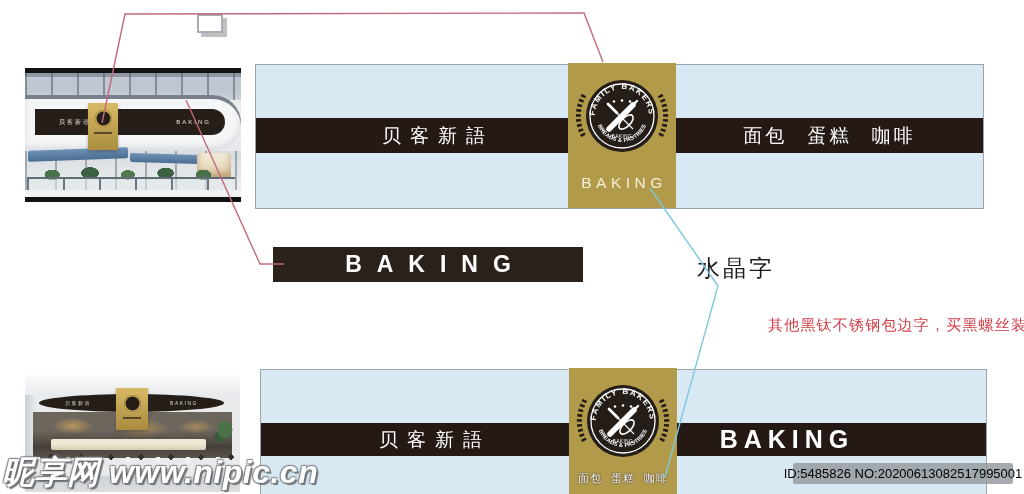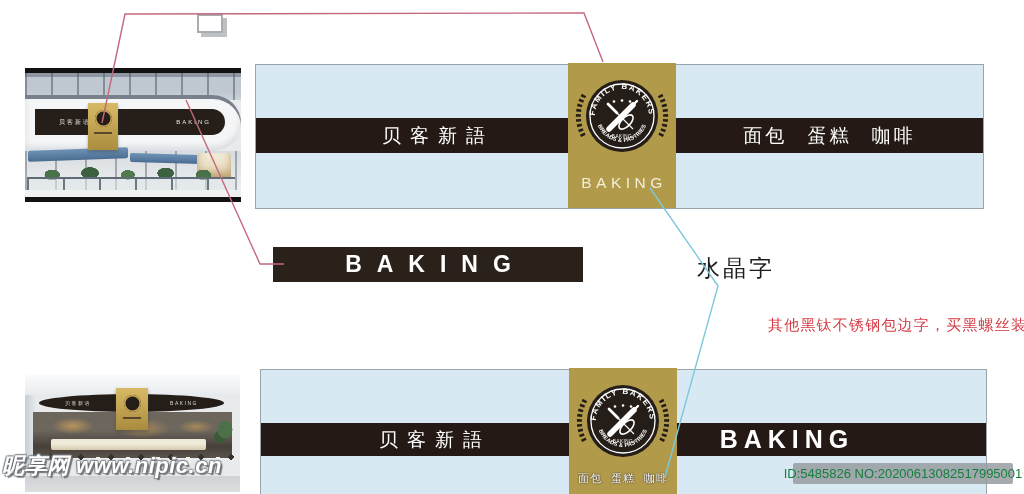--- a/index.html
+++ b/index.html
@@ -108,26 +108,26 @@
   .p2-seats{left:4px;right:4px;top:76px;height:22px;background-repeat:repeat-x;background-size:30px 22px;
     background-image:
       radial-gradient(circle 5px at 9px 9px,#f2f1ee 68%,transparent 70%),
       radial-gradient(circle 4px at 22px 6px,#37322c 68%,transparent 70%);}
   .p2-plant{right:2px;top:42px;width:26px;height:36px;background:
     radial-gradient(ellipse 12px 14px at 50% 35%,#4c7047 60%,transparent 64%),
     radial-gradient(ellipse 9px 10px at 30% 55%,#3a5a3a 60%,transparent 64%);}
   .p2-floor{left:0;right:0;bottom:0;height:16px;background:linear-gradient(180deg,#cfd2d5,#dcdee0);}
 
   
-  .wm-site{position:absolute;left:2px;top:451px;z-index:90;color:#ffffff;font-size:22px;
+  .wm-site{position:absolute;left:2px;top:451px;z-index:90;color:#ffffff;font-size:32px;
     font-weight:bold;font-style:italic;letter-spacing:.5px;white-space:nowrap;
     text-shadow:2px 2px 1px rgba(100,105,110,.9),-1px -1px 1px rgba(120,125,130,.8),
                 1px -1px 1px rgba(120,125,130,.8),-1px 1px 1px rgba(120,125,130,.8);}
   .wm-id{position:absolute;left:793px;top:463px;width:220px;height:21px;z-index:90;border-radius:2px;
-    background:rgba(148,152,157,.82);color:#15803d;font-size:13px;
+    background:rgba(148,152,157,.82);color:#000000;font-size:13px;
     display:flex;align-items:center;justify-content:center;white-space:nowrap;}
 </style>
 </head>
 <body>
 
 <div class="canvas">
 
   <div class="small-square"></div>
 
   <div class="photo photo1">

